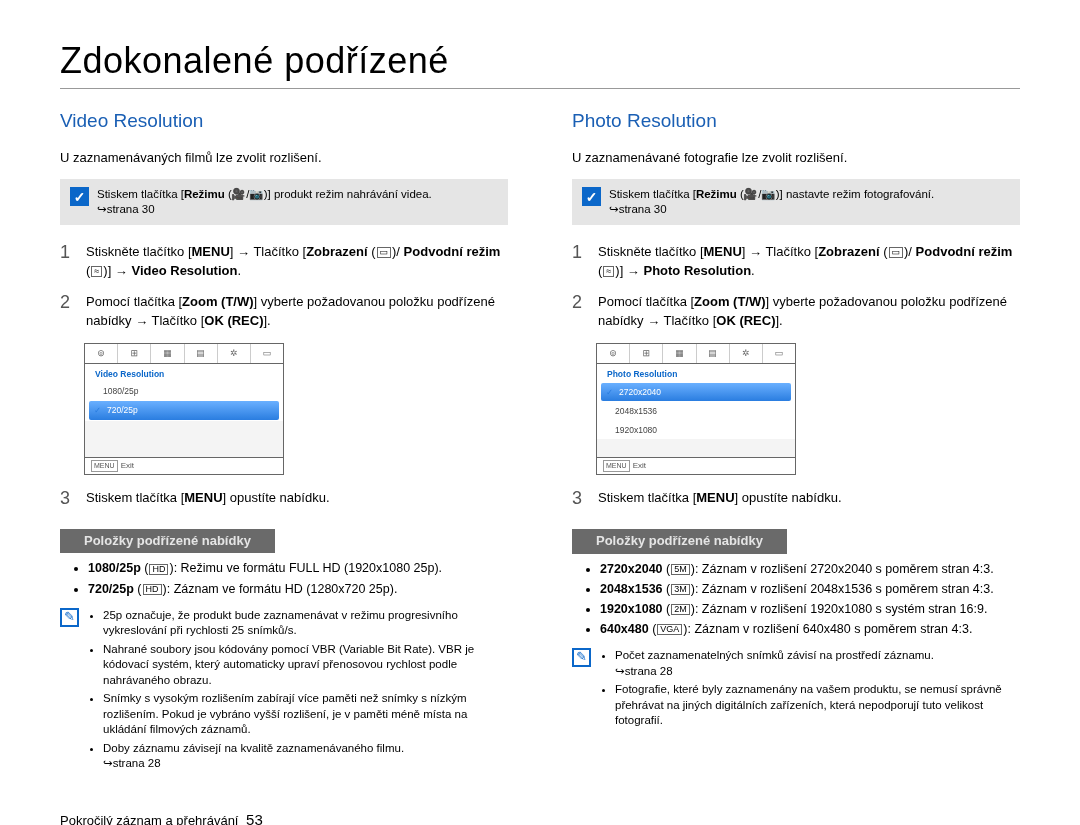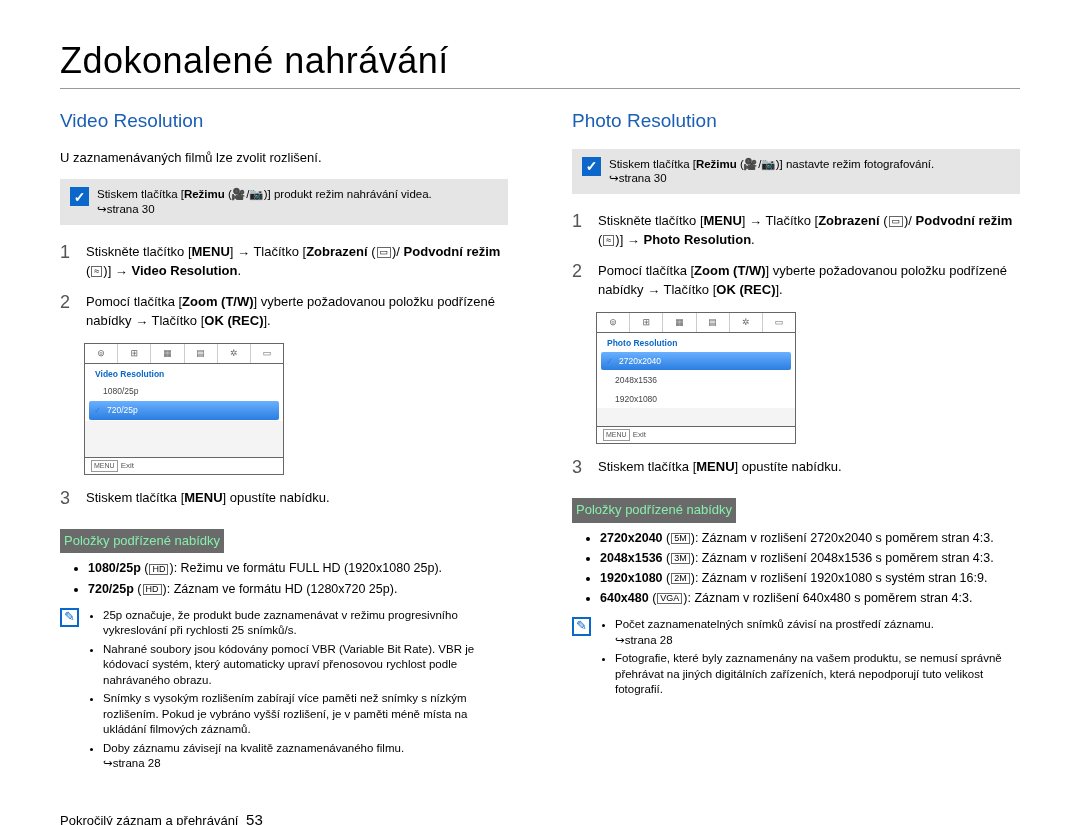--- a/index.html
+++ b/index.html
@@ -22,36 +22,36 @@
   .menu-tab { flex:1; text-align:center; padding:3px 0; border-right:1px solid #ccc; color:#666; font-size:9px;}
   .menu-tab:last-child{border-right:none;}
   .menu-title { color:#0b67c9; font-size:8.5px; padding:4px 6px 2px 10px; font-weight:bold;}
   .menu-item { padding:3px 6px 3px 18px; font-size:8.5px; color:#444; position:relative; }
   .menu-item.sel { background: linear-gradient(#6ab0ff,#2a7de0); color:#fff; border-radius:2px; margin:1px 4px;}
   .menu-item.sel::before{content:"✓"; position:absolute; left:5px; color:#fff;}
   .menu-item.ck::before{content:"✓"; position:absolute; left:5px; color:#2a7de0;}
   .menu-ph { height: 36px; background: #f4f4f4; }
   .menu-exit { border-top:1px solid #666; padding:2px 6px; font-size:8px; color:#555;}
   .menu-exit-label{display:inline-block; border:1px solid #999; padding:0 2px; margin-right:3px; font-size:7px;}
-  .sub-head { background: #6a6a6a; color: #86efac; font-weight: normal; padding: 3px 4px; display: inline-block; font-size: 13px; margin: 8px 0 6px 0;}
+  .sub-head { background: #6a6a6a; color: #e5e5e5; font-weight: bold; padding: 3px 24px; display: inline-block; font-size: 13px; margin: 8px 0 6px 0;}
   .bullets { list-style: disc; padding-left: 28px; font-size: 12.5px; }
   .bullets li { margin-bottom: 2px; }
   .small-icon-box{display:inline-block; font-size:9px; border:1px solid #666; padding:0 2px; vertical-align:middle; line-height:1; margin:0 1px;}
   .tips { display:flex; gap:8px; align-items:flex-start; margin-top:10px; }
   .tips ul { list-style: disc; padding-left: 16px; font-size: 11.5px; line-height:1.35; flex:1;}
   .tips li{margin-bottom:3px;}
   .footer { font-size: 13px; margin-top: 36px; }
   .footer-num { font-size: 15px; margin-left:4px;}
   b{font-weight:bold;}
 </style>
 </head>
 <body>
 
 <div class="page">
-  <div class="title">Zdokonalené nahrávání</div>
+  <div class="title">Zdokonalené podřízené</div>
   <hr class="hr-top">
 
   <div class="cols">
 
     <div class="col">
       <div class="section-head">Video Resolution</div>
       <div class="intro">U zaznamenávaných filmů lze zvolit rozlišení.</div>
 
       <div class="note-box">
         <span class="note-icon">✓</span>
@@ -111,20 +111,21 @@
           <li>25p označuje, že produkt bude zaznamenávat v režimu progresivního vykreslování při rychlosti 25 snímků/s.</li>
           <li>Nahrané soubory jsou kódovány pomocí VBR (Variable Bit Rate). VBR je kódovací systém, který automaticky upraví přenosovou rychlost podle nahrávaného obrazu.</li>
           <li>Snímky s vysokým rozlišením zabírají více paměti než snímky s nízkým rozlišením. Pokud je vybráno vyšší rozlišení, je v paměti méně místa na ukládání filmových záznamů.</li>
           <li><span>Doby záznamu závisejí na kvalitě zaznamenávaného filmu.</span><br><span>↪</span><span>strana 28</span></li>
         </ul>
       </div>
     </div>
 
     <div class="col">
       <div class="section-head">Photo Resolution</div>
+      <div class="intro">U zaznamenávané fotografie lze zvolit rozlišení.</div>
 
       <div class="note-box">
         <span class="note-icon">✓</span>
         <div>
           <span>Stiskem tlačítka [</span><b>Režimu</b><span> (</span><span>🎥/📷</span><span>)] nastavte režim fotografování.</span><br>
           <span>↪</span><span>strana 30</span>
         </div>
       </div>
 
       <div class="step">

